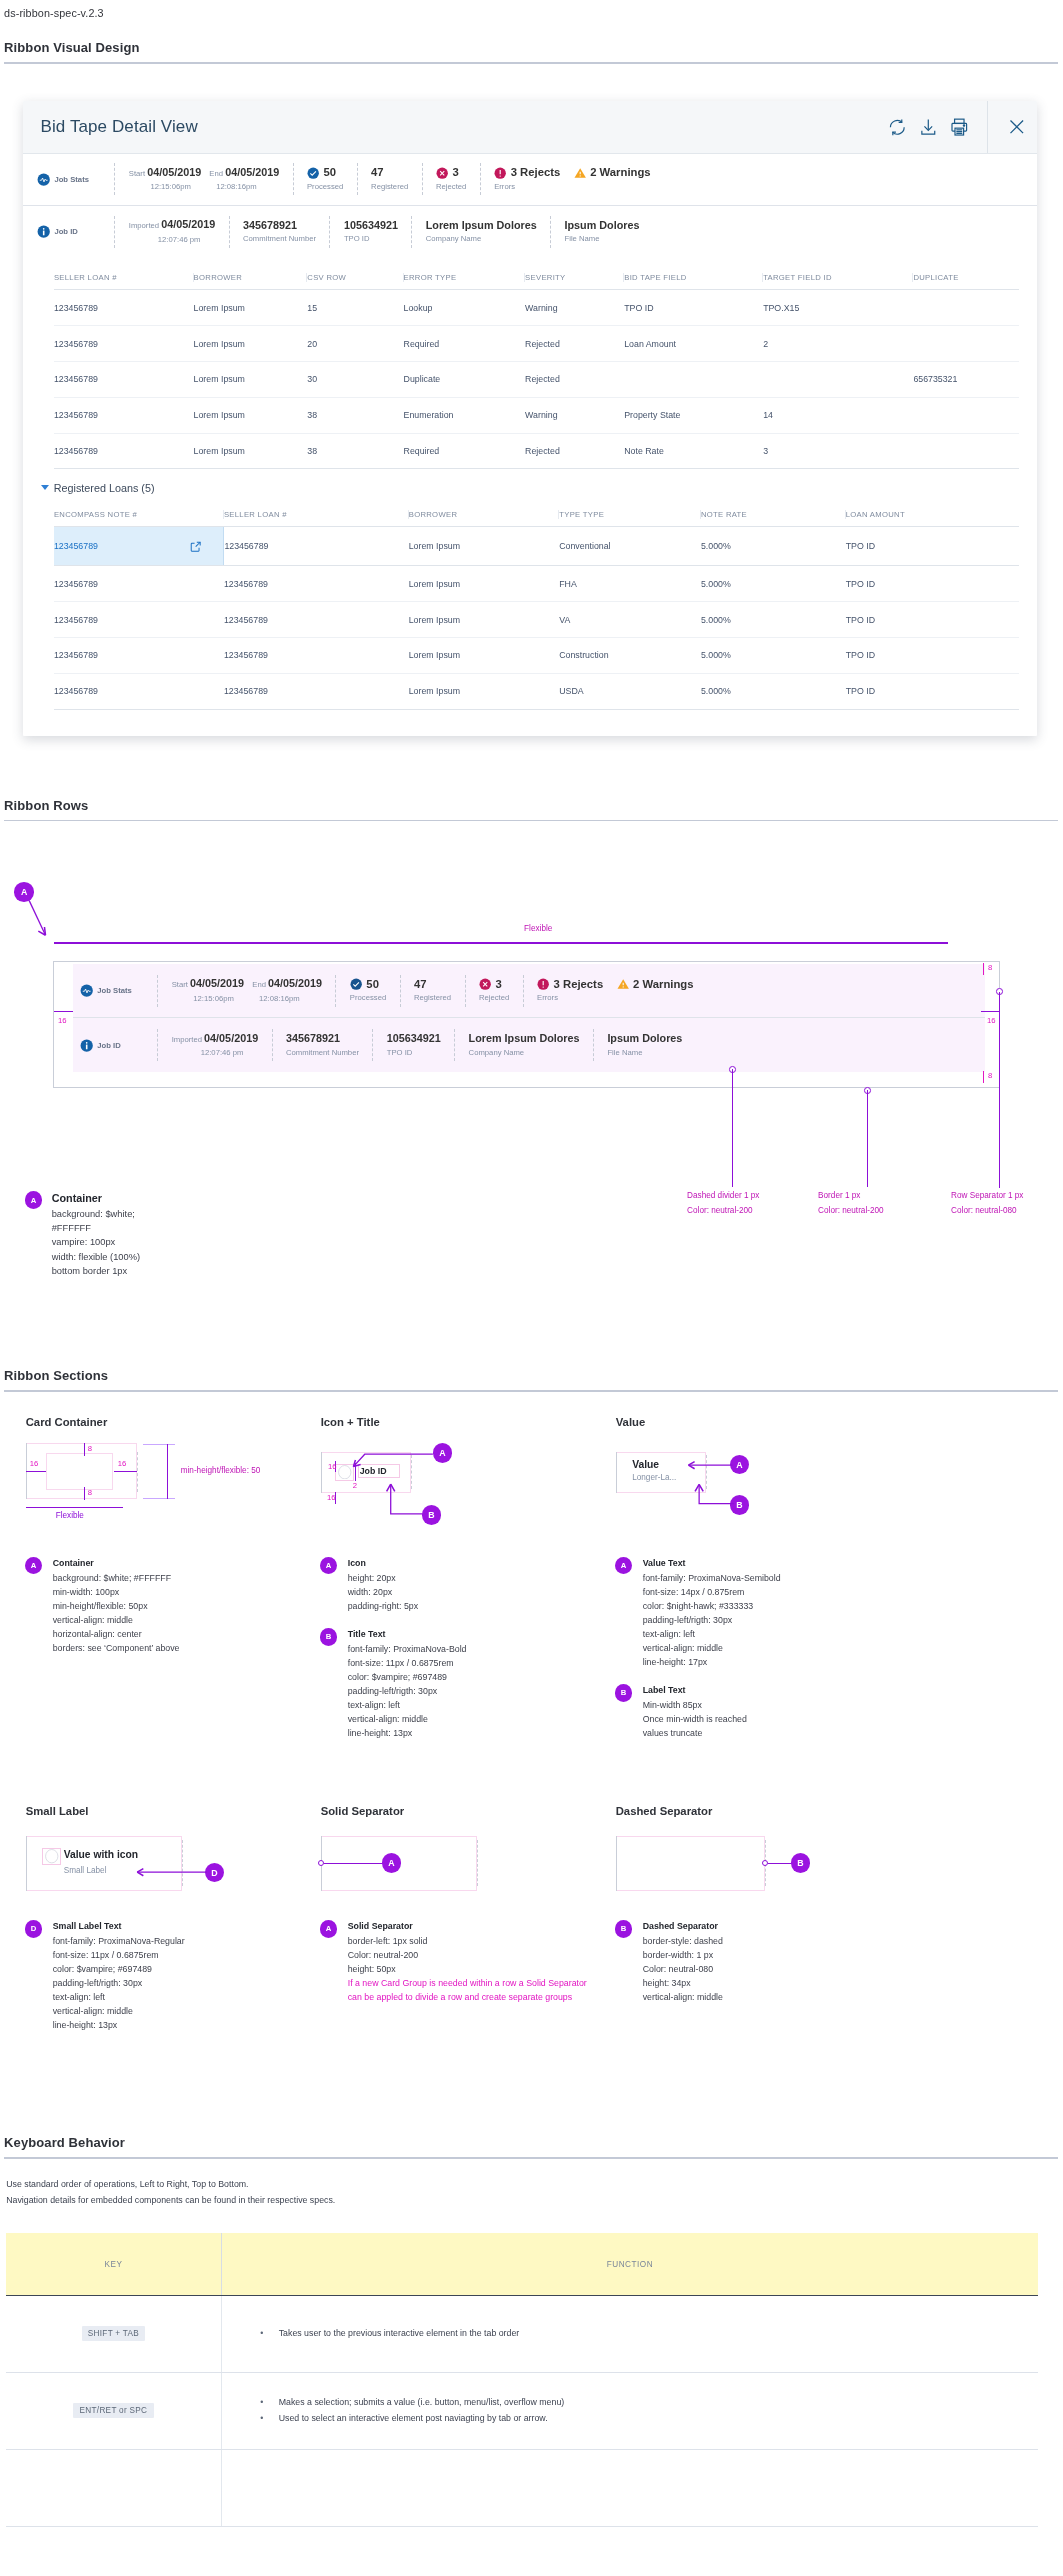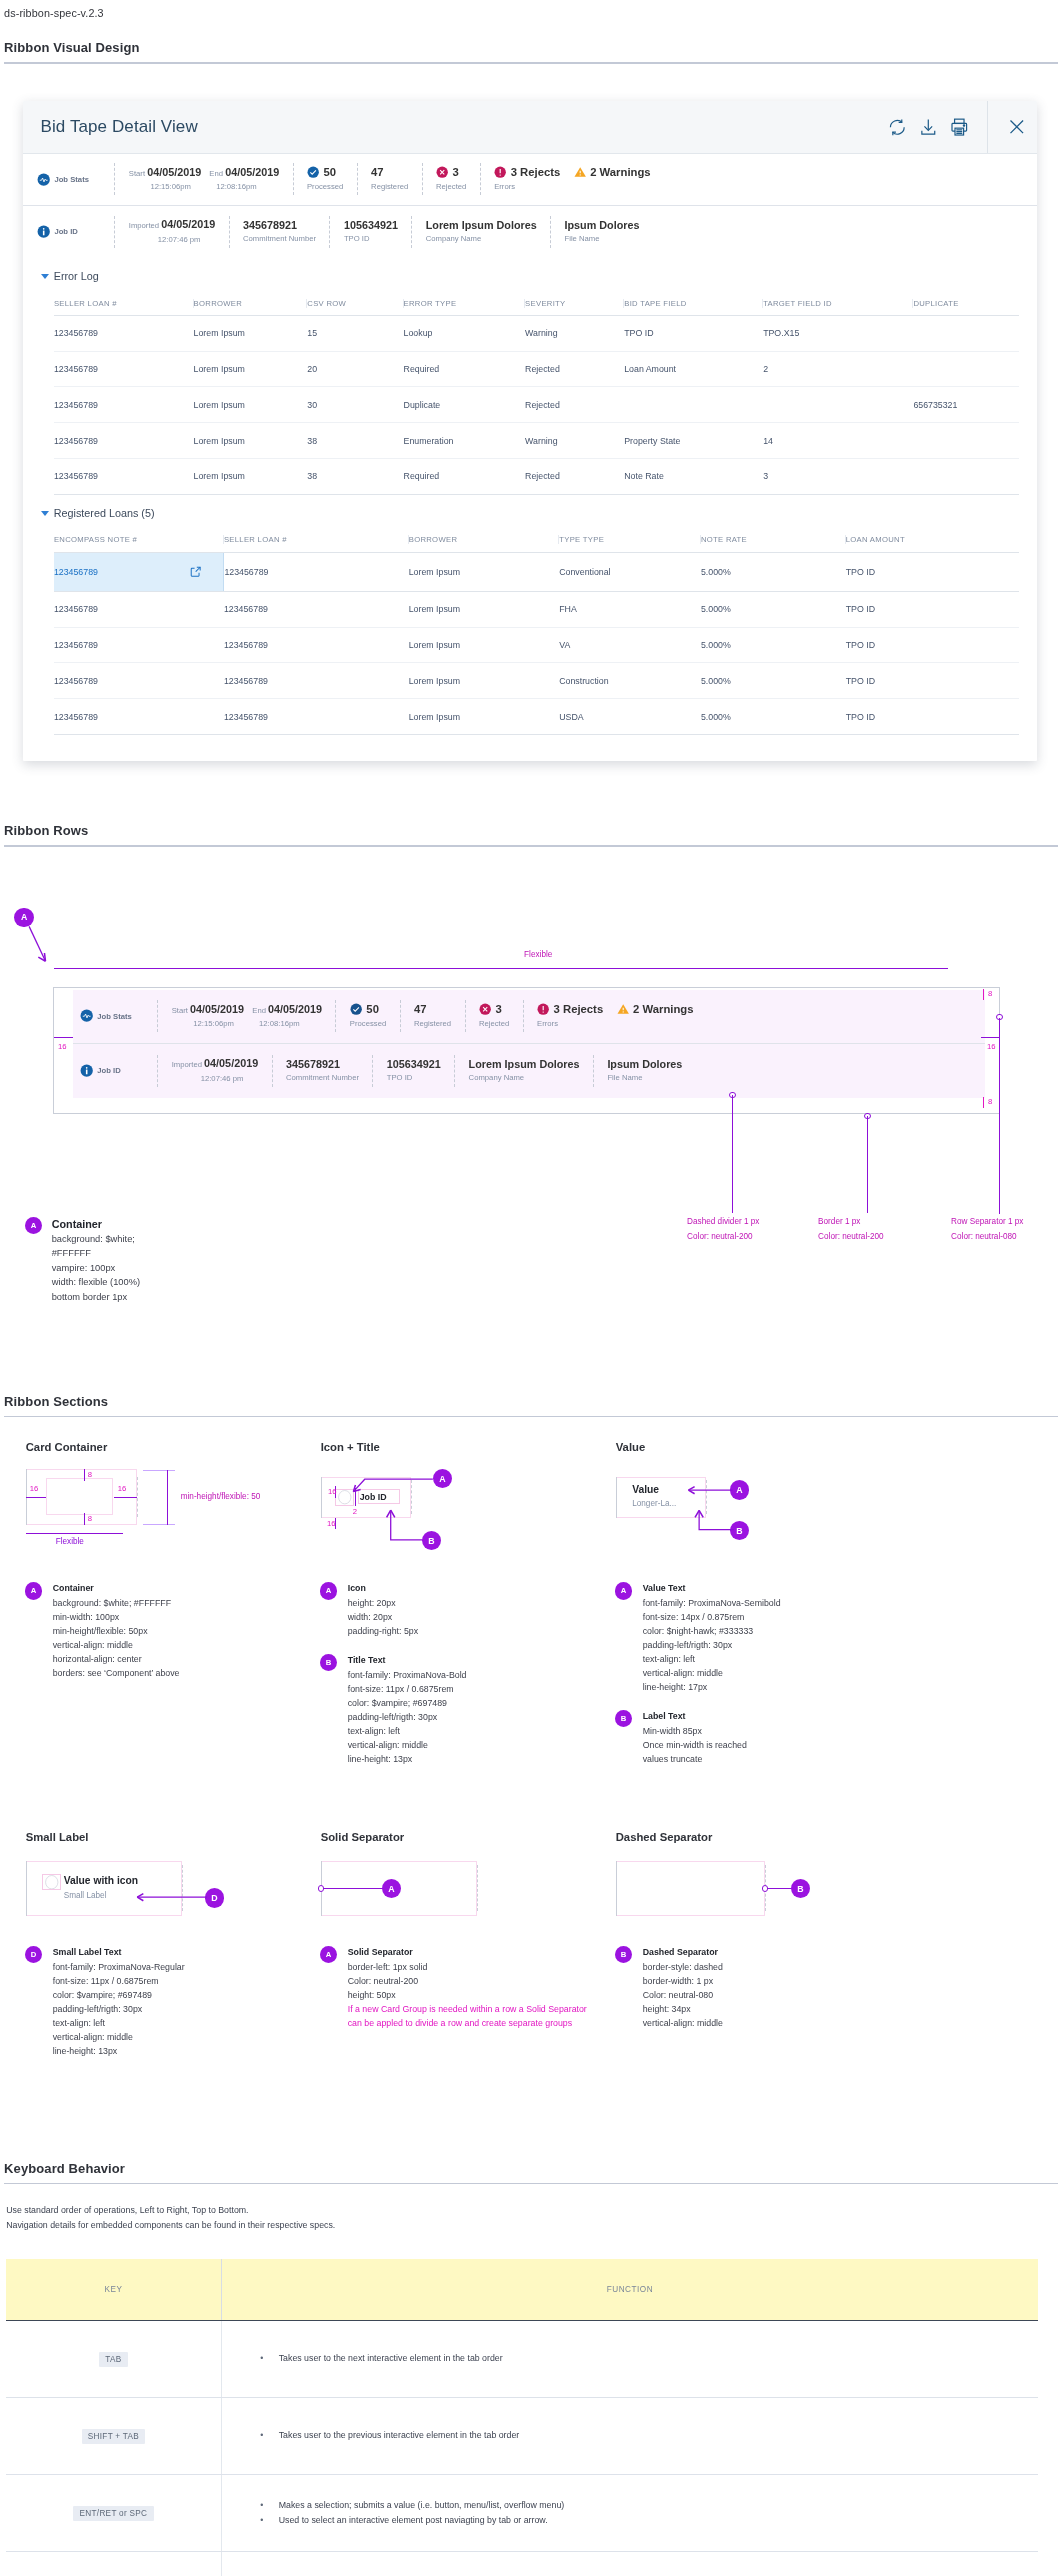--- a/index.html
+++ b/index.html
@@ -69,21 +69,21 @@
     padding: 0 13.4px;
     min-height: 32px;
     position:relative;
   }
   .ccard.dash { border-left:0.5px dashed #c7ccd6; }
   .ccard .val {
     font-size:10.8px; font-weight:700; color:#333333; line-height:13.4px; white-space:nowrap;
   }
   .ccard .val .pre { font-weight:400; font-size:7.7px; color:#8591a5; padding-right:2.1px;}
   .ccard .lbl { font-size:7.7px; color:#8591a5; line-height:10.3px; white-space:nowrap; padding-top:2.1px;}
-  .ccard .inline { display:flex; gap:4.1px; }
+  .ccard .inline { display:flex; align-items:center; gap:4.1px; }
   .ccard .inline .val { font-size:11.3px;}
   .badge-ic { width:12.4px; height:12.4px; flex:none; }
 
   
   .sectionblock { padding: 4.1px 17.5px 0 17.5px; }
   .disclosure { display:flex; align-items:center; gap:5.2px; padding: 8.2px 0 5.2px 0; cursor:pointer;}
   .caret { width:0;height:0;border-left:4.6px solid transparent;border-right:4.6px solid transparent;border-top:5.7px solid #2f7fd4;}
   .disclosure .dtxt { font-size:10.8px; color:#3d4a5c; }
 
   table.dtable { width:100%; border-collapse:collapse; margin: 3.1px 0 0 13.4px; width: calc(100% - 13.4px);}
@@ -327,24 +327,20 @@
               <div class="lbl">Company Name</div>
             </div>
             <div class="ccard dash">
               <div class="val">Ipsum Dolores</div>
               <div class="lbl">File Name</div>
             </div>
           </div>
         </div>
 
         <div class="sectionblock">
-          <div class="disclosure">
-            <span class="caret"></span>
-            <span class="dtxt">Error Log</span>
-          </div>
           <table class="dtable">
             <thead>
                 <tr id="errlog-head">
                   <th>
                     <div class="thcell">SELLER LOAN #</div>
                   </th>
                   <th>
                     <div class="thcell">BORROWER</div>
                   </th>
                   <th>
@@ -941,28 +937,20 @@
 
     <table class="kbtable">
       <thead>
           <tr id="kb-head">
             <th style="width: 215px;">KEY</th>
             <th>FUNCTION</th>
           </tr>
         </thead>
       <tbody id="kb-body">
           <tr>
-            <td class="keycell"><span class="keycap">TAB</span></td>
-            <td>
-              <ul class="fnlist">
-                <li>Takes user to the next interactive element in the tab order</li>
-              </ul>
-            </td>
-          </tr>
-          <tr>
             <td class="keycell"><span class="keycap">SHIFT + TAB</span></td>
             <td>
               <ul class="fnlist">
                 <li>Takes user to the previous interactive element in the tab order</li>
               </ul>
             </td>
           </tr>
           <tr>
             <td class="keycell"><span class="keycap">ENT/RET or SPC</span></td>
             <td>

